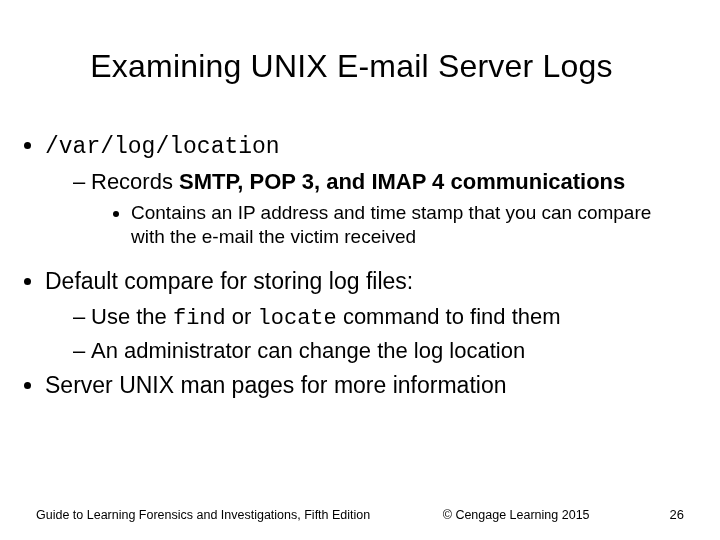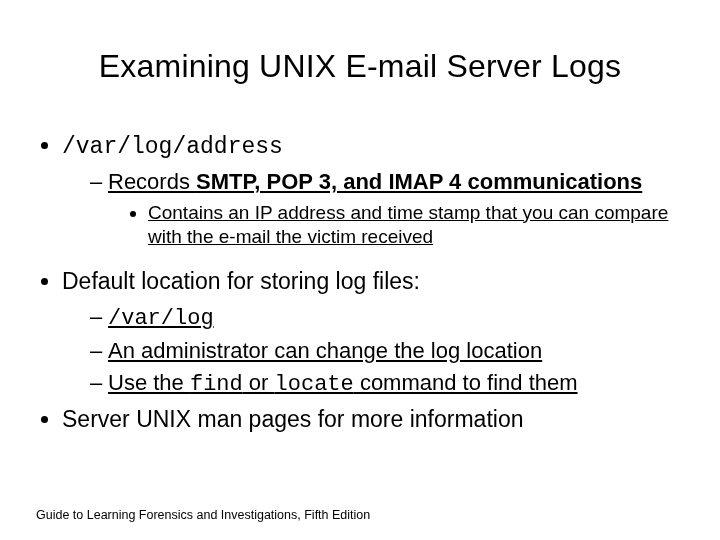--- a/index.html
+++ b/index.html
@@ -10,21 +10,21 @@
     background: #ffffff;
     font-family: Arial, Helvetica, sans-serif;
     color: #000;
     position: relative;
     overflow: hidden;
   }
   .slide {
     box-sizing: border-box;
     width: 720px;
     height: 540px;
-    padding: 30px 36px 0 36px;
+    padding: 30px 36px 0 19px;
     position: relative;
   }
   .title {
     font-size: 32px;
     font-weight: 400;
     text-align: center;
     margin: 18px 0 46px 0;
     letter-spacing: 0.2px;
   }
   ul.lvl1 {
@@ -35,21 +35,20 @@
     line-height: 1.28;
   }
   ul.lvl1 > li {
     margin-bottom: 6px;
   }
   ul.lvl2 {
     list-style: none;
     margin: 6px 0 2px 0;
     padding-left: 28px;
     font-size: 22px;
-    text-decoration: underline;
   }
   ul.lvl2 > li {
     position: relative;
     padding-left: 18px;
     margin-bottom: 4px;
   }
   ul.lvl2 > li::before {
     content: "–";
     position: absolute;
     left: 0;
@@ -88,45 +87,46 @@
 </head>
 <body>
 
 <div class="slide">
 
   <div class="title">Examining UNIX E-mail Server Logs</div>
 
   <ul class="lvl1">
 
     <li>
-      <span class="mono">/var/log/address</span>
+      <span class="mono">/var/log/location</span>
       <ul class="lvl2">
         <li>
           <span>Records </span><strong>SMTP, POP 3, and IMAP 4 communications</strong>
           <ul class="lvl3">
             <li>Contains an IP address and time stamp that you can compare with the e-mail the victim received</li>
           </ul>
         </li>
       </ul>
     </li>
 
     <li>
-      <span>Default location for storing log files:</span>
+      <span>Default compare for storing log files:</span>
       <ul class="lvl2">
-        <li>
-          <span class="mono">/var/log</span>
-        </li>
-        <li>An administrator can change the log location</li>
         <li>
           <span>Use the </span><span class="mono">find</span><span> or </span><span class="mono">locate</span><span> command to find them</span>
         </li>
+        <li>An administrator can change the log location</li>
       </ul>
     </li>
 
     <li>Server UNIX man pages for more information</li>
 
   </ul>
 
   <div class="footer">
     <span>Guide to Learning Forensics and Investigations, Fifth Edition</span>
+    <span class="right">
+      <span>© Cengage Learning  2015</span>
+      <span class="pagenum">26</span>
+    </span>
   </div>
 
 </div>
 
 </body></html>

